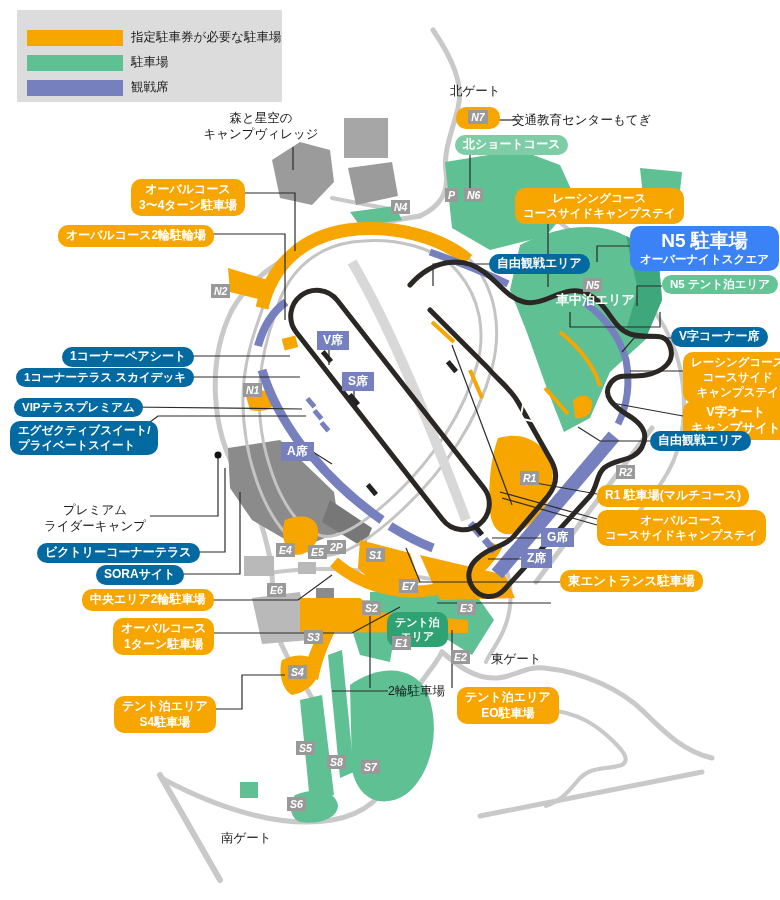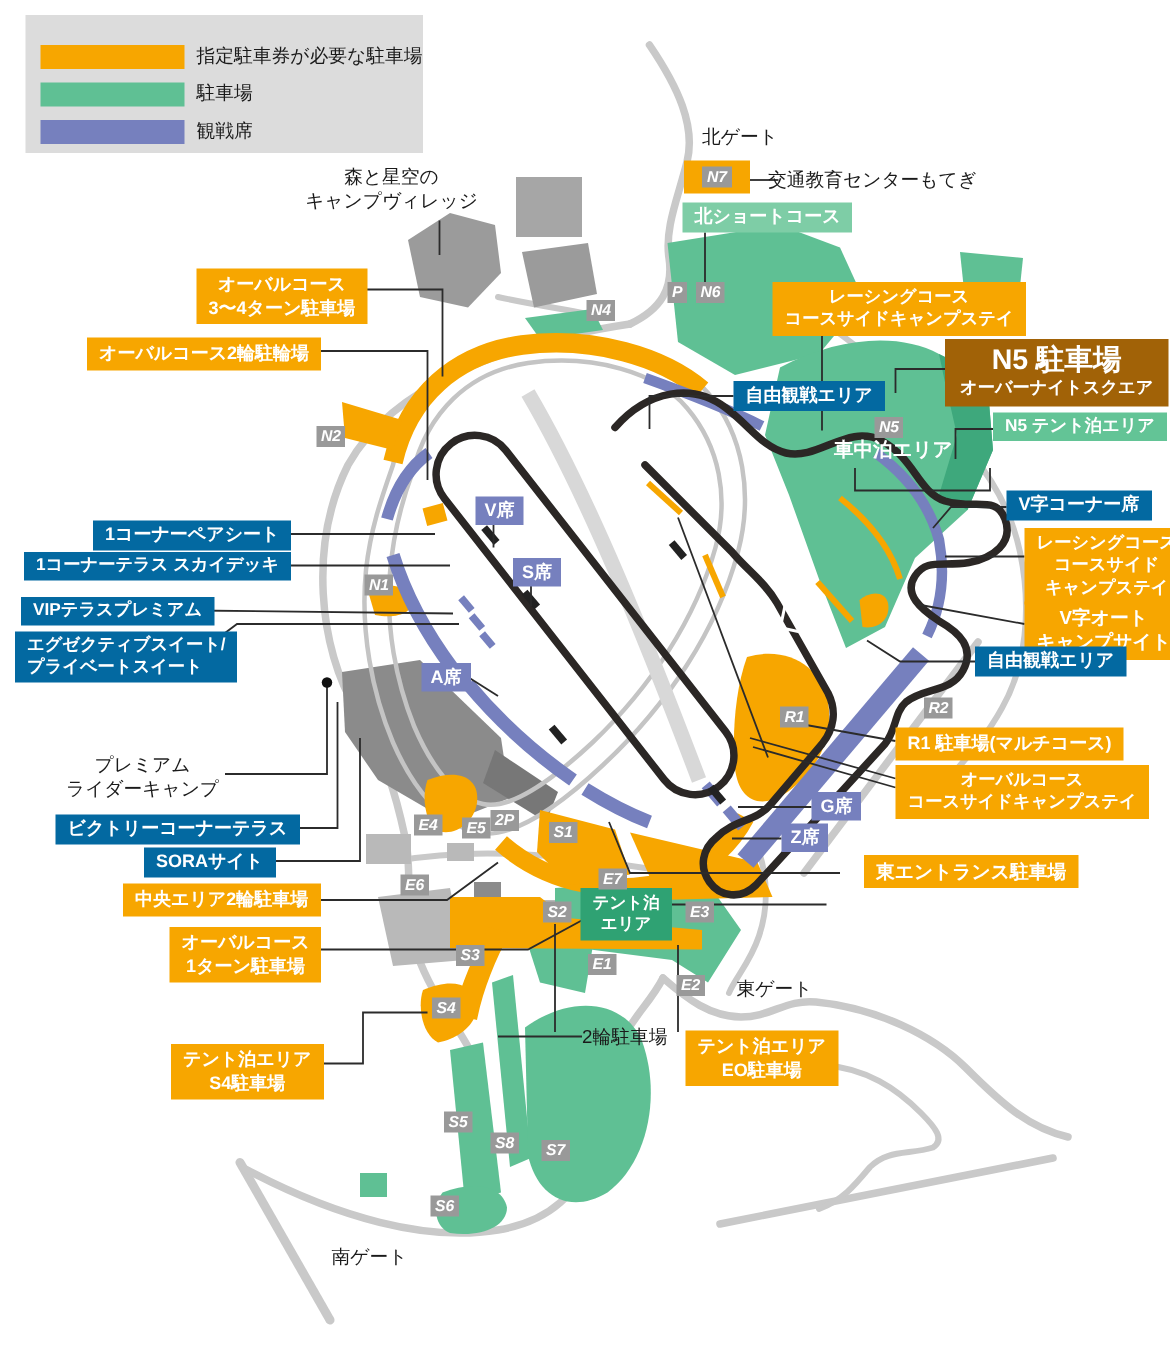--- a/index.html
+++ b/index.html
@@ -1,28 +1,28 @@
 <!DOCTYPE html>
 <html><head>
 <meta charset="utf-8">
 <style>
   html,body{margin:0;padding:0;background:#ffffff;}
   #stage{position:relative;width:780px;height:900px;overflow:hidden;background:#fff;
          font-family:"Liberation Sans","DejaVu Sans",sans-serif;}
   svg{position:absolute;left:0;top:0;}
   
-  .lbl{position:absolute;font-weight:bold;color:#fff;line-height:1.3;white-space:nowrap;}
+  .lbl{position:absolute;font-weight:bold;color:#fff;line-height:1.3;white-space:nowrap;border-radius:10px;}
   .lbl span{display:block;text-align:center;}
   .orange{background:#F7A600;padding:3px 8px;font-size:12px;}
   .purple{background:#0369a1;padding:2px 8px;font-size:12px;}
   .green-lt{background:#7ECDA6;padding:2px 8px;font-size:12px;}
-  .green-md{background:#a16207;padding:4px 10px;}
+  .green-md{background:#3b82f6;padding:4px 10px;}
   .green-md .big{font-size:19px;line-height:1.15;}
   .green-md .small{font-size:11.5px;}
-  .green-dk{background:#2FA273;padding:3px 8px;font-size:11px;}
+  .green-dk{background:#2FA273;padding:3px 8px;font-size:11px;margin-top:20px;}
   .seat{position:absolute;background:#7680BE;color:#fff;font-weight:bold;font-size:12px;
         padding:1px 6px;white-space:nowrap;}
   .badge{position:absolute;background:#999999;color:#fff;font-weight:bold;font-style:italic;
          font-size:10.5px;padding:0 3px;line-height:14px;white-space:nowrap;}
   .txt{position:absolute;color:#1a1a1a;font-size:12.5px;line-height:1.3;white-space:nowrap;}
   .txt.center{text-align:center;}
   .txt.right{text-align:center;}
   .wht{color:#fff;font-weight:bold;}
   
   .legend{position:absolute;left:17px;top:10px;width:265px;height:92px;background:#DCDCDC;}
@@ -185,21 +185,21 @@
   <div class="legend-row" style="top:44px">
     <div class="legend-swatch" style="background:#5FC094"></div>
     <div class="legend-label">駐車場</div>
   </div>
   <div class="legend-row" style="top:69px">
     <div class="legend-swatch" style="background:#7680BE"></div>
     <div class="legend-label">観戦席</div>
   </div>
 </div>
 
-<div class="txt" style="left:468px;top:83px">北ゲート</div>
+<div class="txt" style="left:450px;top:83px">北ゲート</div>
 <div class="txt" style="left:512px;top:112px">交通教育センターもてぎ</div>
 <div class="txt center" style="left:200px;top:110px;width:122px">
   <span>森と星空の</span><br>
   <span>キャンプヴィレッジ</span>
 </div>
 <div class="txt right" style="left:40px;top:502px;width:110px">
   <span>プレミアム</span><br>
   <span>ライダーキャンプ</span>
 </div>
 <div class="txt" style="left:491px;top:651px">東ゲート</div>
@@ -230,21 +230,21 @@
   <span>V字オート</span>
   <span>キャンプサイト</span>
 </div>
 <div class="lbl orange" style="left:597px;top:485px">
   <span>R1 駐車場(マルチコース)</span>
 </div>
 <div class="lbl orange" style="left:597px;top:510px;font-size:11.5px">
   <span>オーバルコース</span>
   <span>コースサイドキャンプステイ</span>
 </div>
-<div class="lbl orange" style="left:576px;top:570px;font-size:12.5px">
+<div class="lbl orange" style="left:560px;top:570px;font-size:12.5px">
   <span>東エントランス駐車場</span>
 </div>
 <div class="lbl orange" style="left:457px;top:687px">
   <span>テント泊エリア</span>
   <span>EO駐車場</span>
 </div>
 <div class="lbl orange" style="left:82px;top:589px">
   <span>中央エリア2輪駐車場</span>
 </div>
 <div class="lbl orange" style="left:113px;top:618px">

